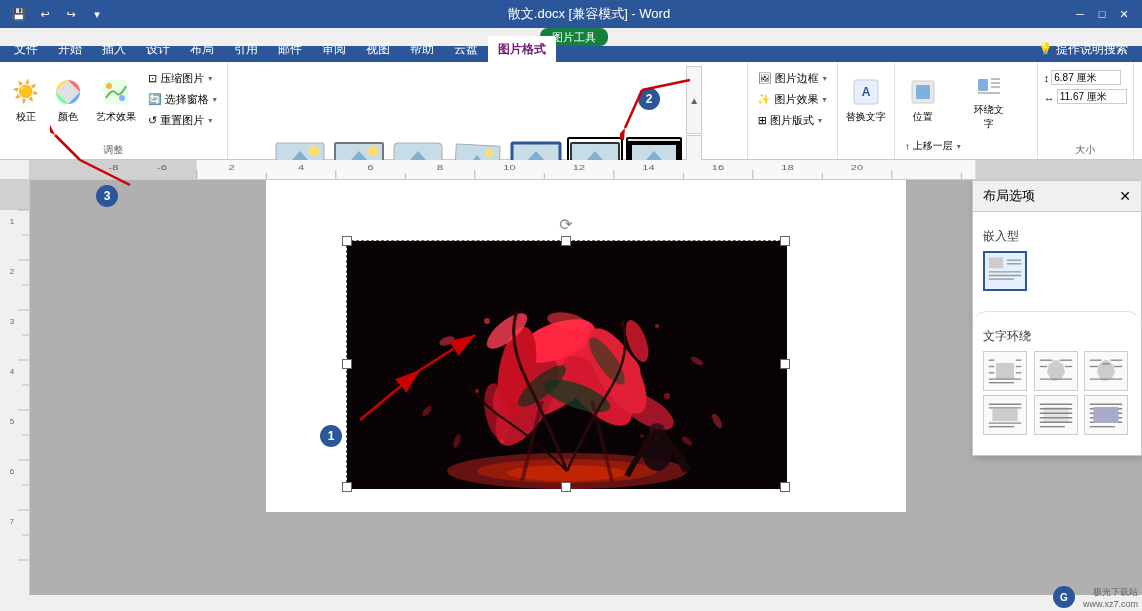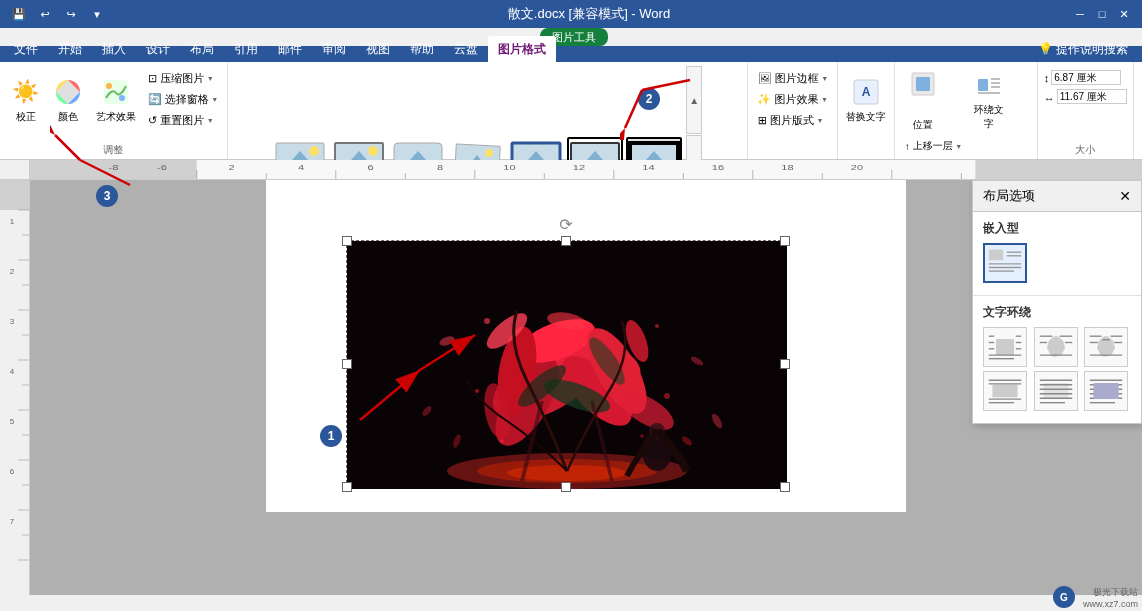--- a/index.html
+++ b/index.html
@@ -230,22 +230,21 @@
       background: #f0f0f0;
       padding: 6px 10px;
       font-size: 13px;
       font-weight: normal;
       display: flex;
       justify-content: space-between;
       align-items: center;
       border-bottom: 1px solid #c8c8c8;
     }
     .layout-panel-section {
-      padding: 8px 10px;
-      font-weight: bold;
+      padding: 16px 10px;
     }
     .layout-panel-title {
       color: #333;
       margin-bottom: 6px;
     }
     .layout-options-grid {
       display: grid;
       grid-template-columns: repeat(3, 1fr);
       gap: 4px;
       margin-bottom: 4px;
@@ -520,21 +519,21 @@
         </div>
         <span style="font-size:10px; text-align:center;">替换文字</span>
       </div>
     </div>
     <div class="ribbon-group-label"></div>
   </div>
 
   <div class="ribbon-group">
     <div class="ribbon-group-content">
       <div style="display:grid; grid-template-columns:1fr 1fr; gap:2px;">
-        <div class="ribbon-btn-large" style="width:44px;justify-content:space-between;">
+        <div class="ribbon-btn-large" style="width:44px;">
           <div style="width:32px;height:32px;display:flex;align-items:center;justify-content:center;">
             <svg width="28" height="28" viewBox="0 0 28 28">
               <rect x="3" y="3" width="22" height="22" rx="1" fill="#e8e8e8" stroke="#ccc"></rect>
               <rect x="7" y="7" width="14" height="14" rx="1" fill="#7fb0e0"></rect>
             </svg>
           </div>
           <span style="font-size:10px;">位置</span>
         </div>
         <div class="ribbon-btn-large" style="width:44px;">
           <div style="width:32px;height:32px;display:flex;align-items:center;justify-content:center;">
@@ -771,21 +770,21 @@
               <rect x="2" y="2" width="16" height="12" rx="1" fill="#ccc"></rect>
               <line x1="22" y1="5" x2="38" y2="5" stroke="#999" stroke-width="1.5"></line>
               <line x1="22" y1="9" x2="38" y2="9" stroke="#999" stroke-width="1.5"></line>
               <line x1="2" y1="18" x2="38" y2="18" stroke="#999" stroke-width="1.5"></line>
               <line x1="2" y1="22" x2="38" y2="22" stroke="#999" stroke-width="1.5"></line>
               <line x1="2" y1="26" x2="30" y2="26" stroke="#999" stroke-width="1.5"></line>
             </svg>
           </div>
         </div>
       </div>
-      <div class="layout-panel-section" style="border-top:1px solid #e0e0e0;">
+      <div class="layout-panel-section" style="border-top:1px solid #e0e0e0;border-radius:14px;">
         <div class="layout-panel-title">文字环绕</div>
         <div class="layout-options-grid">
 
           <div class="layout-option">
             <svg width="40" height="34" viewBox="0 0 40 34">
               <rect x="10" y="8" width="20" height="18" rx="1" fill="#ccc"></rect>
               <line x1="2" y1="5" x2="8" y2="5" stroke="#888" stroke-width="1.5"></line>
               <line x1="32" y1="5" x2="38" y2="5" stroke="#888" stroke-width="1.5"></line>
               <line x1="2" y1="12" x2="8" y2="12" stroke="#888" stroke-width="1.5"></line>
               <line x1="32" y1="12" x2="38" y2="12" stroke="#888" stroke-width="1.5"></line>

